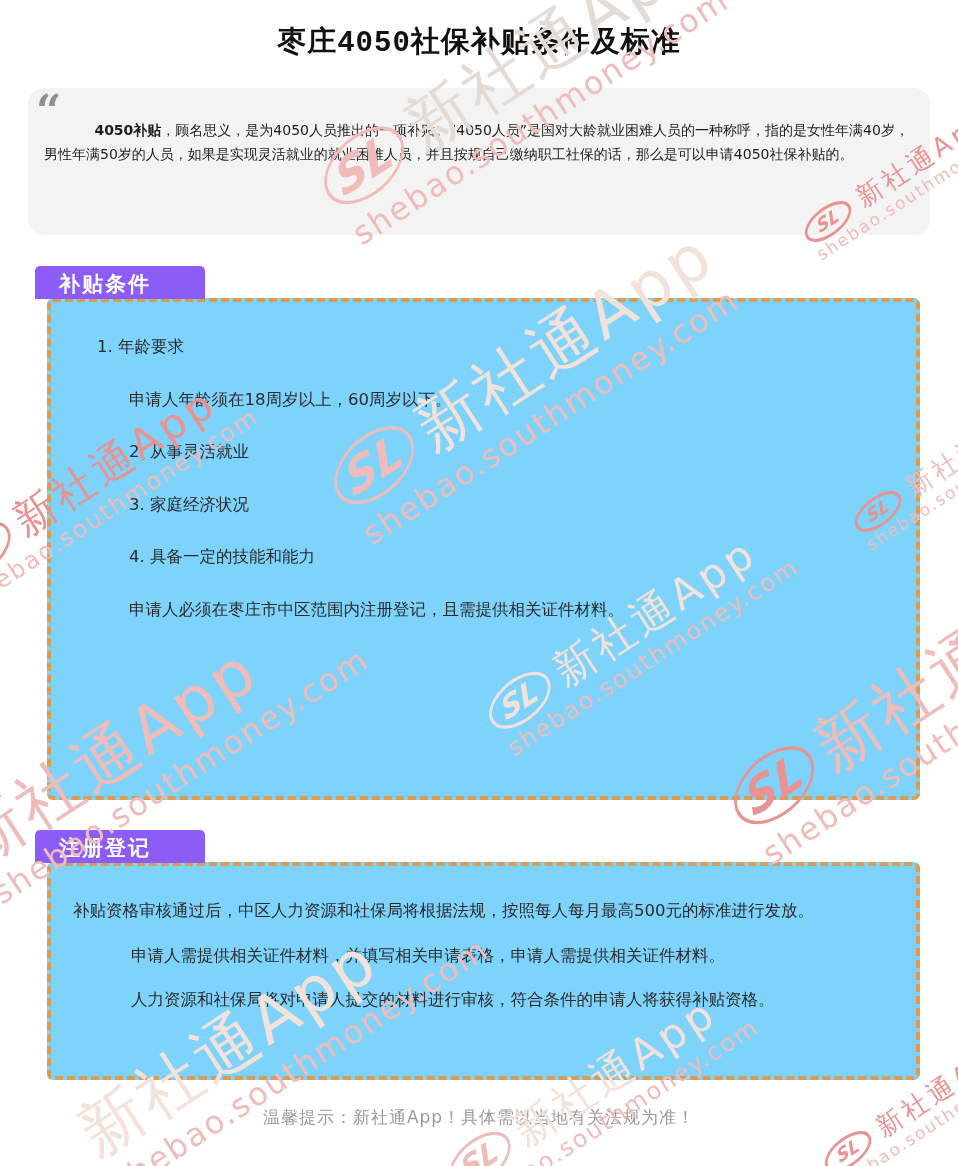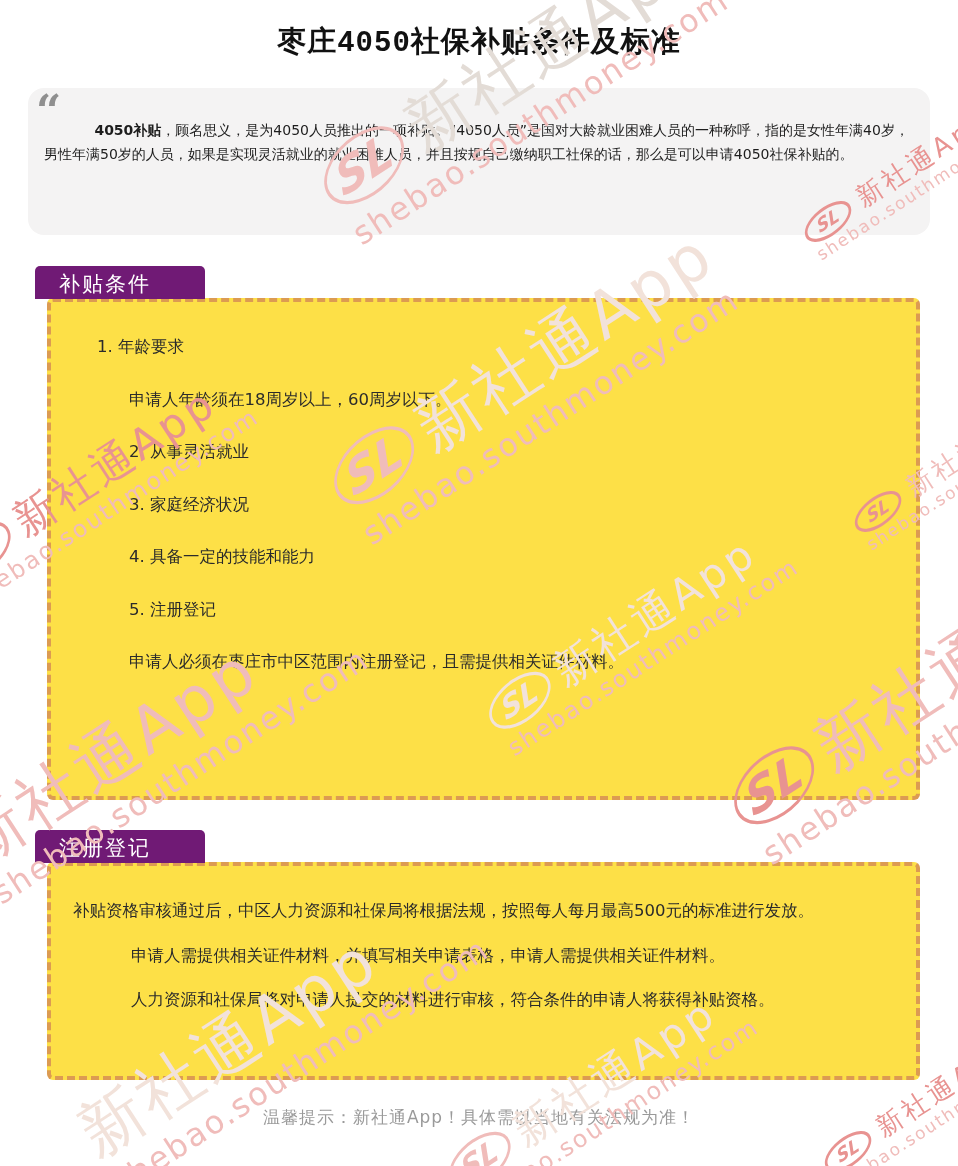--- a/index.html
+++ b/index.html
@@ -25,27 +25,27 @@
     position:absolute;top:2px;left:8px;font-size:44px;line-height:1;
     color:#8f8f8f;font-weight:700;font-family:"DejaVu Serif","Liberation Serif",serif;
   }
   .intro-box p{
     margin:0;font-size:14px;line-height:1.72;color:#1d1d1d;text-indent:3.6em;
   }
   .intro-box .lead{font-weight:700;}
   
   .tab{
     position:absolute;left:35px;width:170px;height:33px;box-sizing:border-box;
-    background:#701a75;color:#ffffff;font-size:21px;letter-spacing:2px;
-    padding:4px 0 0 24px;border-radius:5px 5px 0 0;z-index:4;
+    background:#8b5cf6;color:#ffffff;font-size:21px;letter-spacing:2px;
+    padding:4px 0 0 24px;border-radius:5px 5px 0 0;z-index:4;font-weight:bold;
   }
   
   .panel{
     position:absolute;left:47px;width:873px;box-sizing:border-box;
-    background:#fde047;border:4px dashed #dc9b52;border-radius:6px;z-index:2;
+    background:#7dd3fc;border:4px dashed #dc9b52;border-radius:6px;z-index:2;
   }
   .panel-1{top:298px;height:502px;padding:32px 20px 0;}
   .panel-2{top:862px;height:218px;padding:32px 22px 0;}
   .panel p{margin:0 0 27px;font-size:16.5px;line-height:1.55;color:#2b2b2b;}
   .panel .less-ind{padding-left:26px;}
   .panel .ind{padding-left:58px;}
   .panel-2 p{margin:0 0 19px;}
   
   .footer-note{
     position:absolute;top:1106px;left:0;width:958px;text-align:center;
@@ -159,21 +159,20 @@
   <p><span class="lead">4050补贴</span><span>，顾名思义，是为4050人员推出的一项补贴。“4050人员”是国对大龄就业困难人员的一种称呼，指的是女性年满40岁，男性年满50岁的人员，如果是实现灵活就业的就业困难人员，并且按规自己缴纳职工社保的话，那么是可以申请4050社保补贴的。</span></p>
 </div>
 
 <div class="tab" style="top:266px;">补贴条件</div>
 <div class="panel panel-1">
   <p class="less-ind">1. 年龄要求</p>
   <p class="ind">申请人年龄须在18周岁以上，60周岁以下。</p>
   <p class="ind">2. 从事灵活就业</p>
   <p class="ind">3. 家庭经济状况</p>
   <p class="ind">4. 具备一定的技能和能力</p>
-  <p class="ind">5. 注册登记</p>
   <p class="ind">申请人必须在枣庄市中区范围内注册登记，且需提供相关证件材料。</p>
 </div>
 
 <div class="tab" style="top:830px;">注册登记</div>
 <div class="panel panel-2">
   <p>补贴资格审核通过后，中区人力资源和社保局将根据法规，按照每人每月最高500元的标准进行发放。</p>
   <p class="ind">申请人需提供相关证件材料，并填写相关申请表格，申请人需提供相关证件材料。</p>
   <p class="ind">人力资源和社保局将对申请人提交的材料进行审核，符合条件的申请人将获得补贴资格。</p>
 </div>
 

